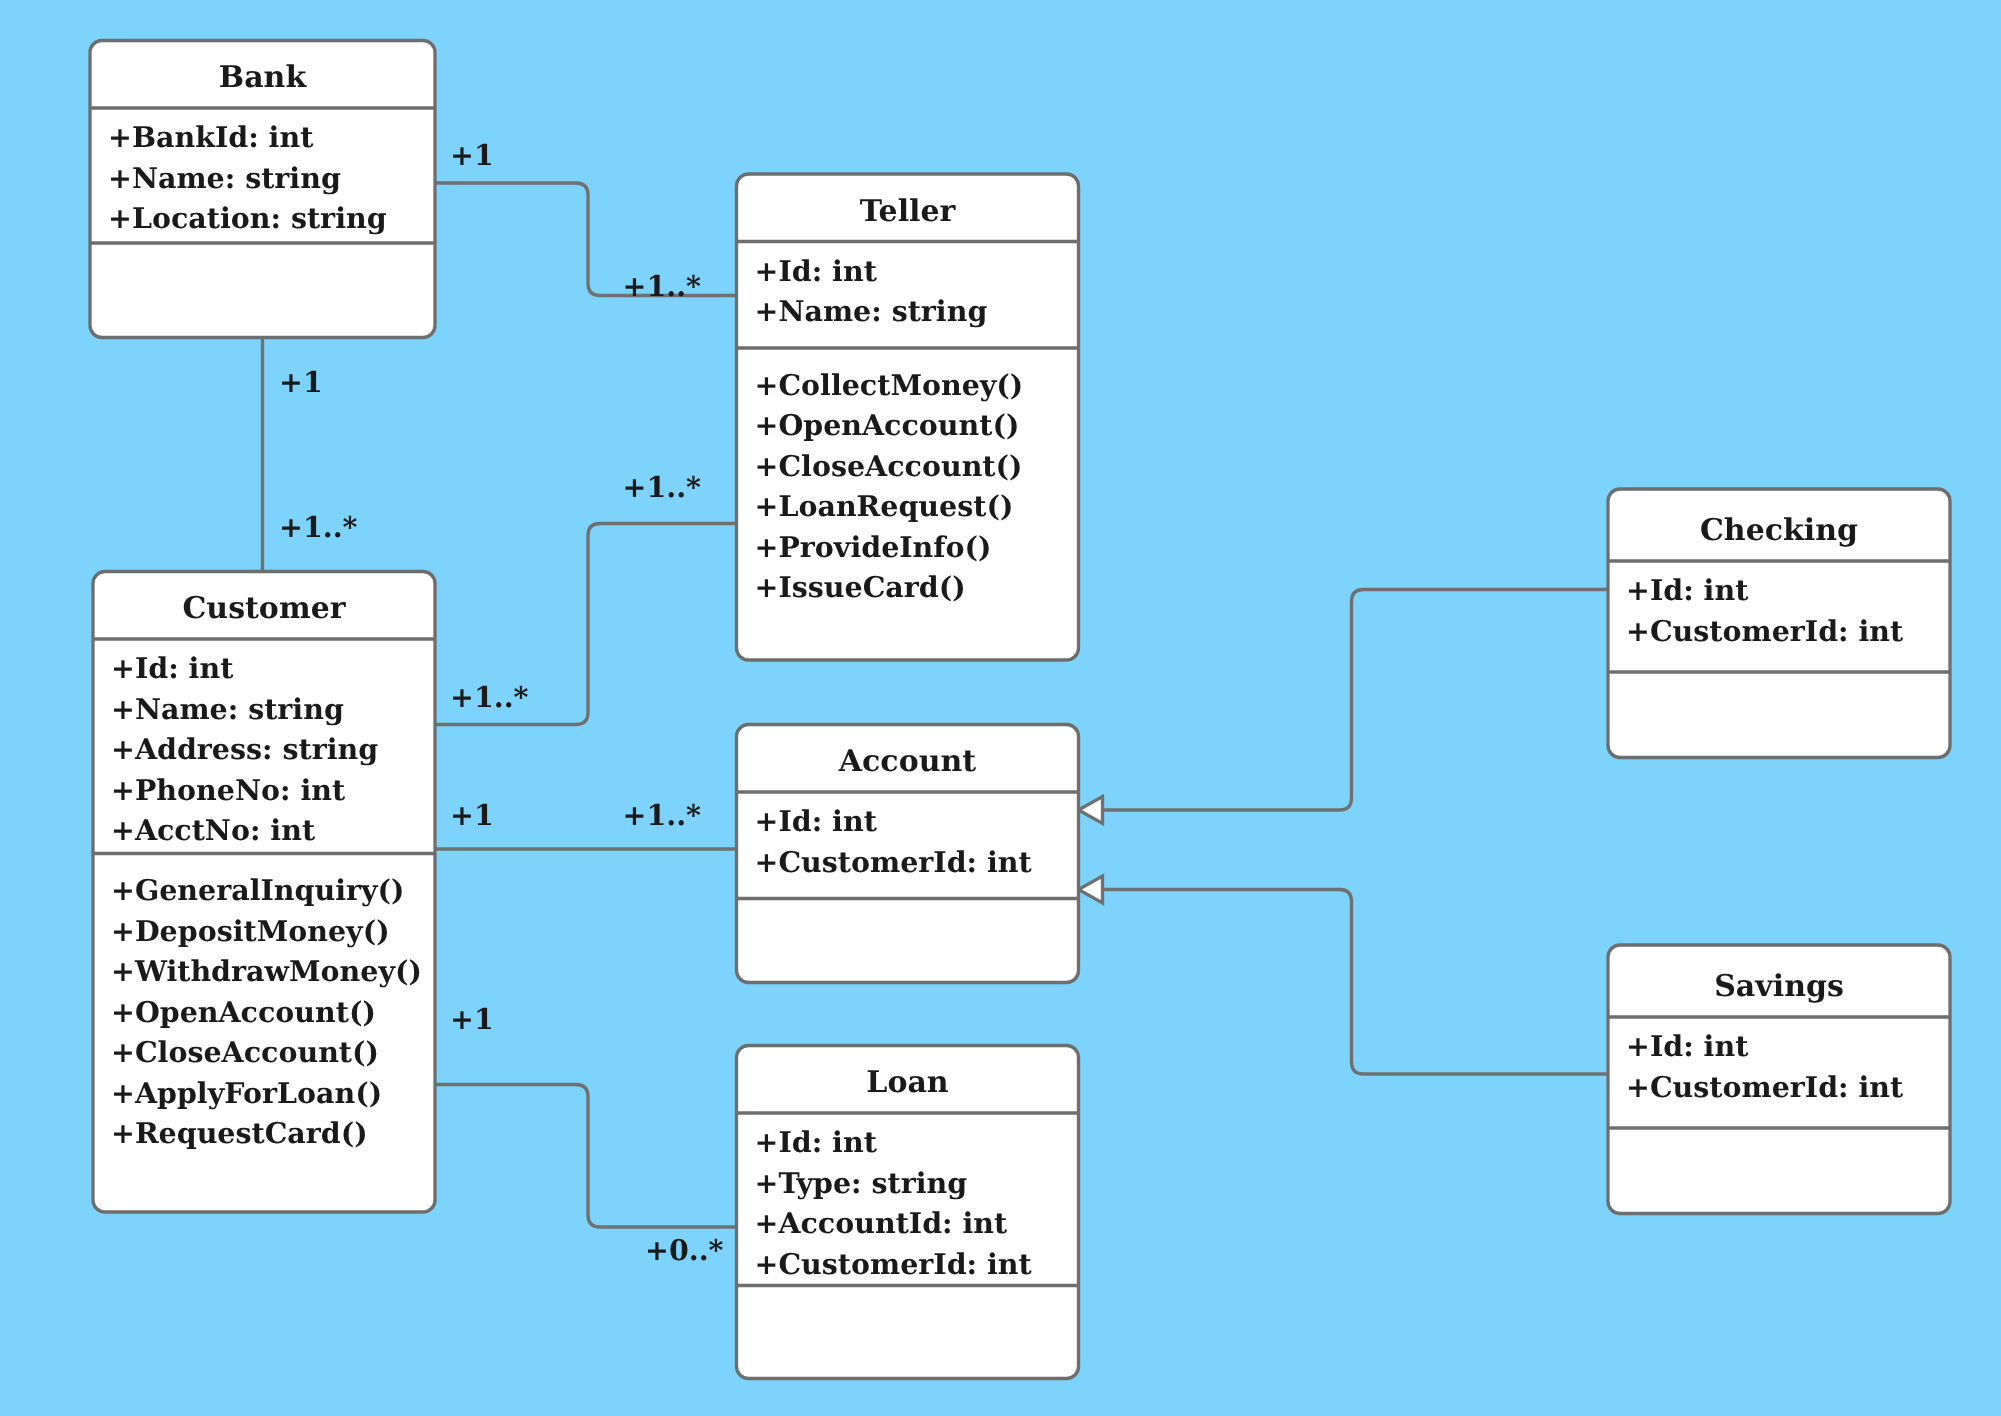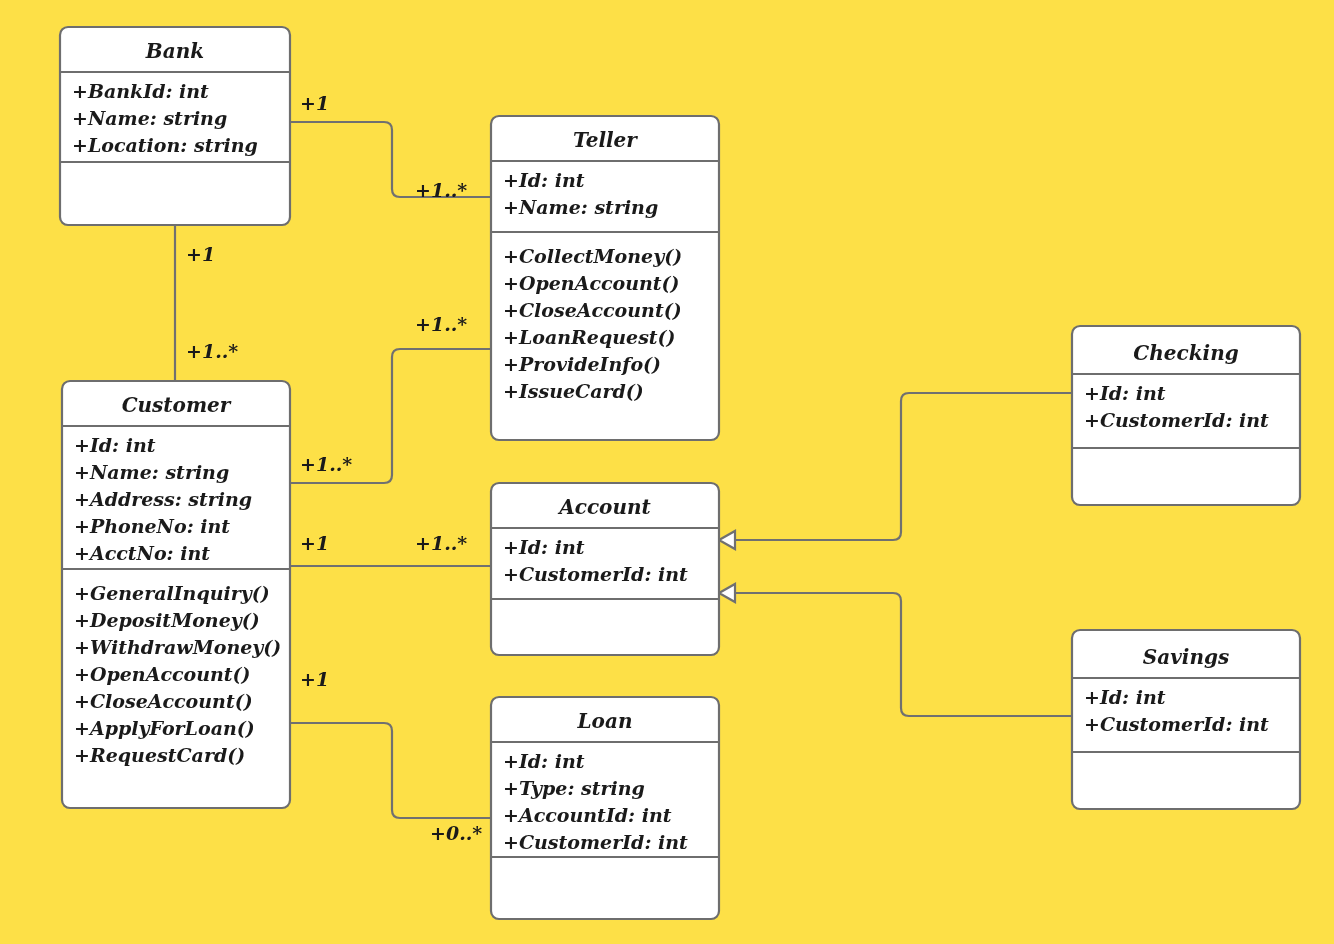--- a/index.html
+++ b/index.html
@@ -4,24 +4,23 @@
 <style>
   html, body {
     margin: 0;
     padding: 0;
     background: #ffffff;
   }
   #diagram-root {
     position: relative;
     width: 1334px;
     height: 944px;
-    background: #fde047;
+    background: #7dd3fc;
     font-family: "DejaVu Serif", "Liberation Serif", serif;
     overflow: hidden;
-    font-style: italic;
   }
   svg.uml-canvas {
     position: absolute;
     left: 0;
     top: 0;
     width: 1334px;
     height: 944px;
     display: block;
   }
   .cls-box {

